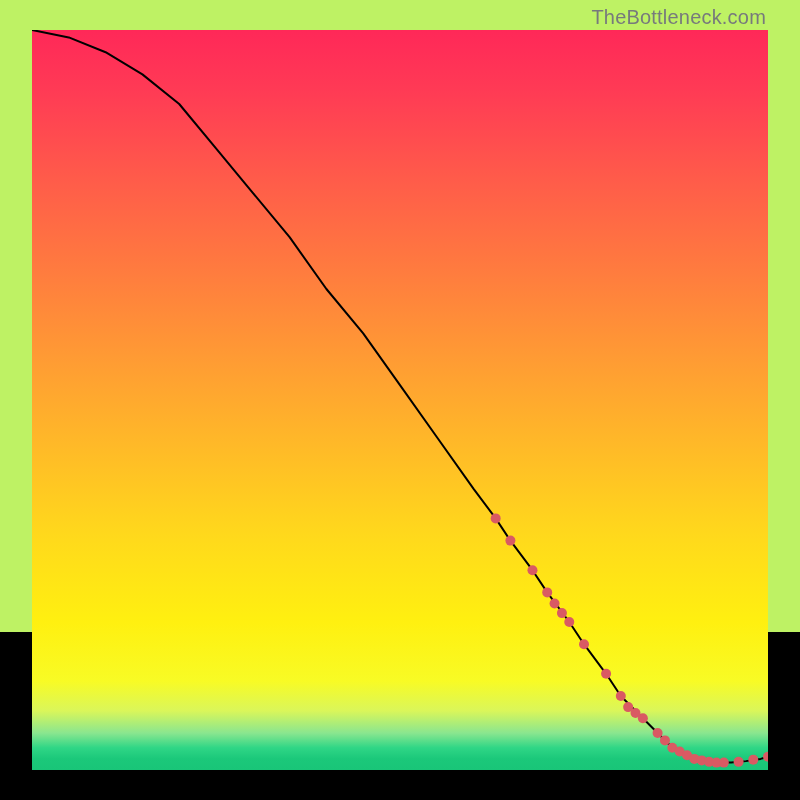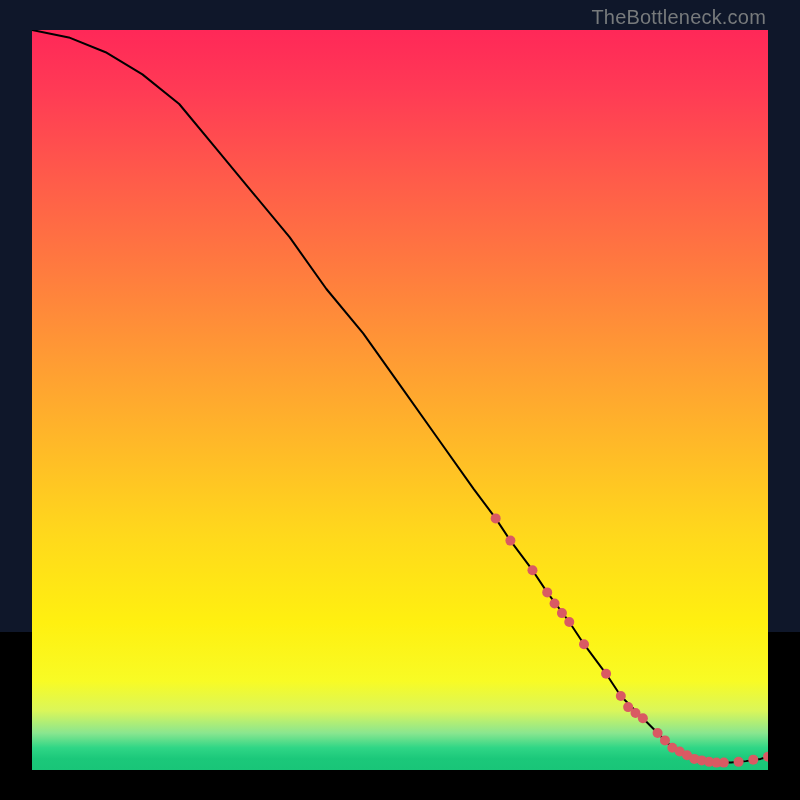--- a/index.html
+++ b/index.html
@@ -7,21 +7,21 @@
     padding: 0;
     width: 800px;
     height: 800px;
     overflow: hidden;
     background: #000;
   }
   .stage {
     position: relative;
     width: 800px;
     height: 632px;
-    background: #0f172a;
+    background: #bef264;
   }
   .plot-area {
     position: absolute;
     left: 32px;
     top: 30px;
     width: 736px;
     height: 740px;
     
     background: linear-gradient(
       to bottom,

